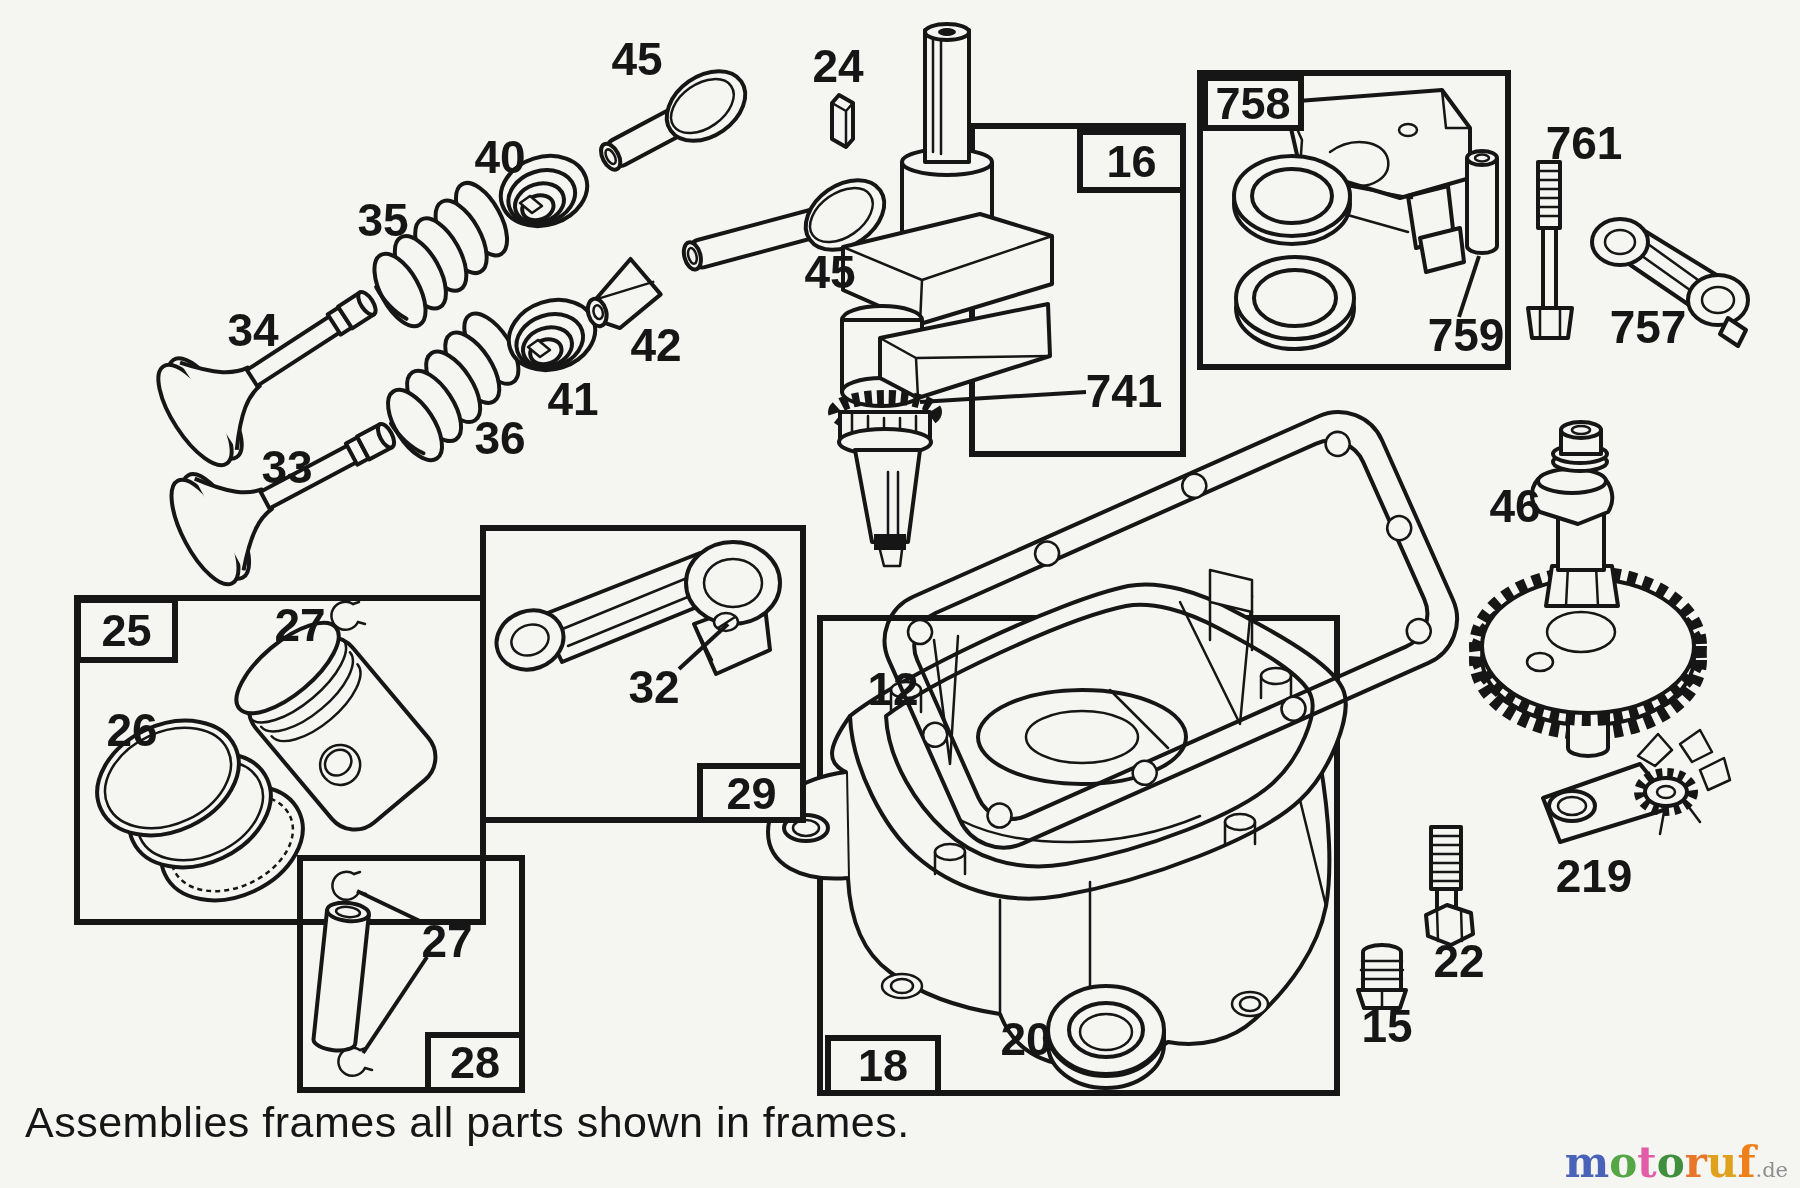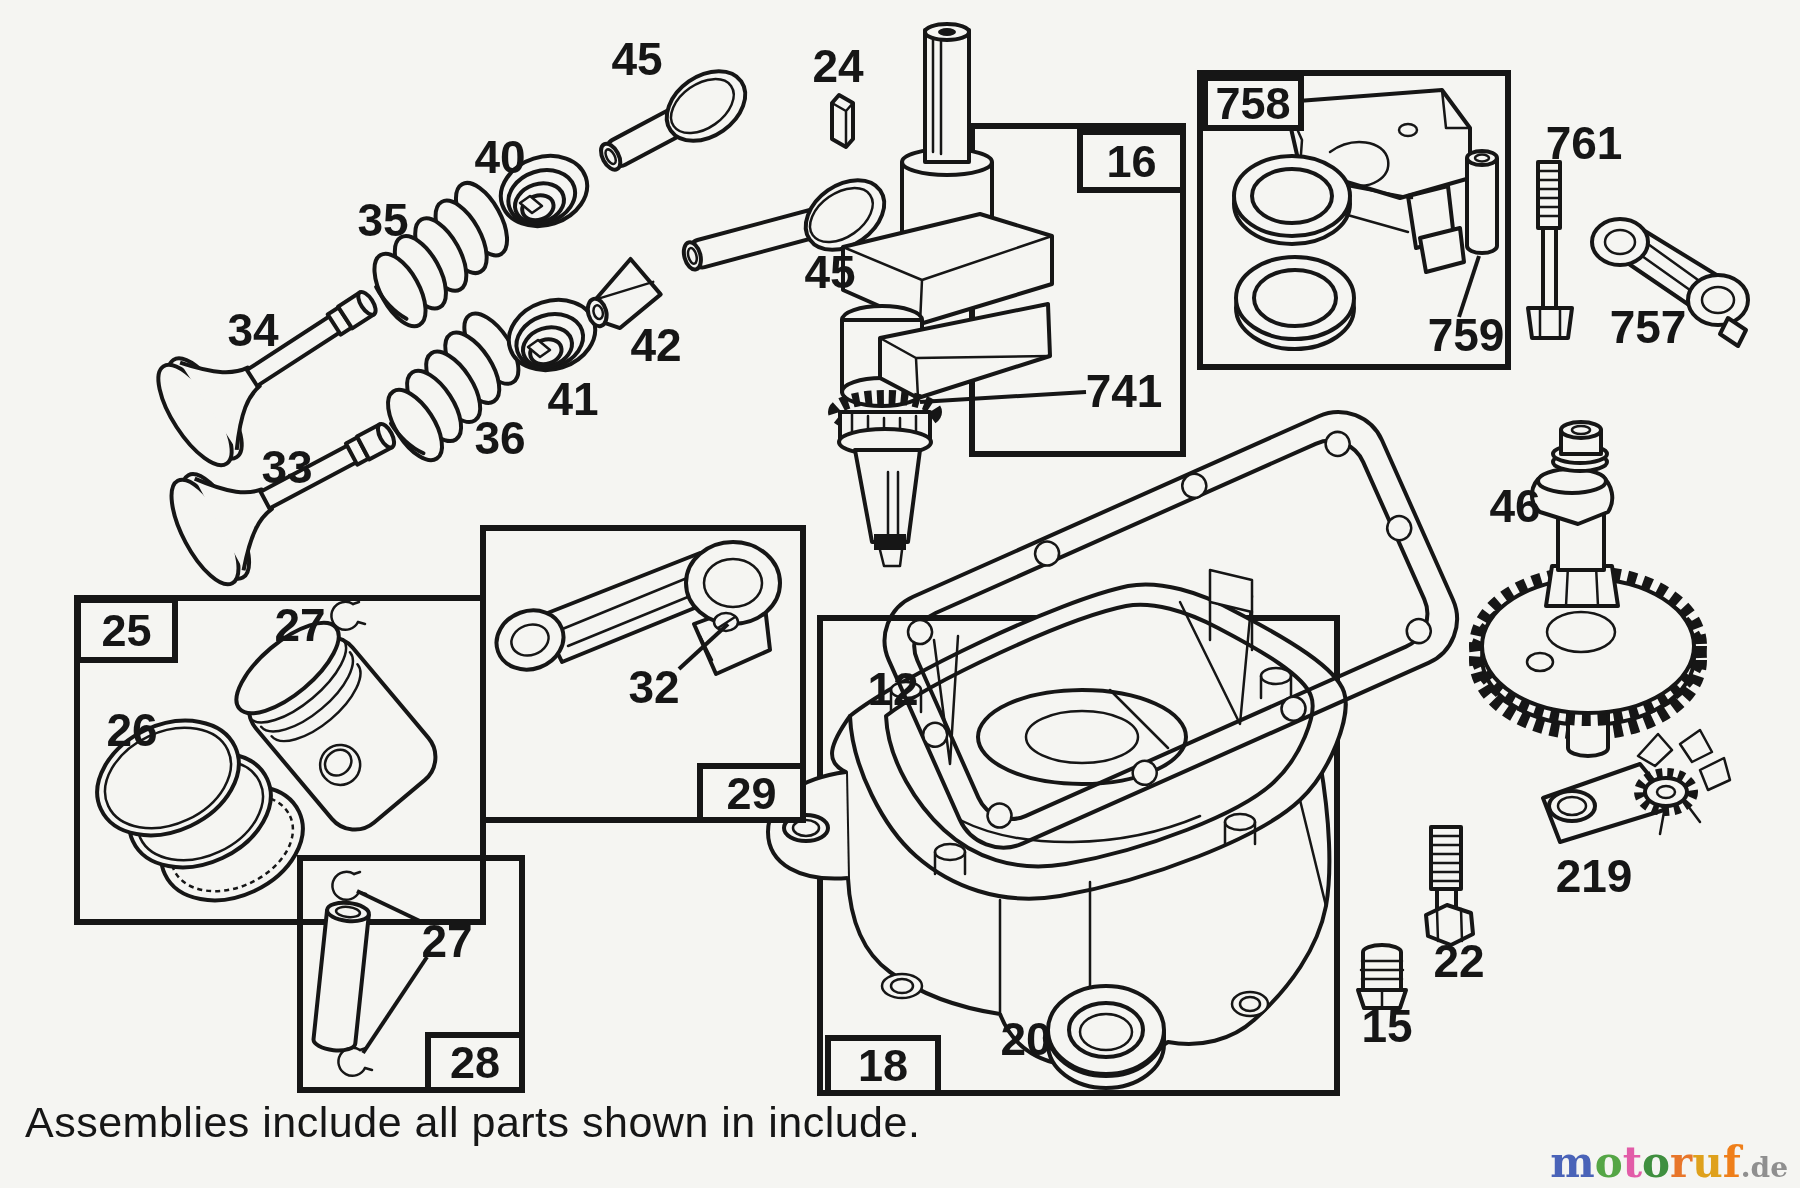--- a/index.html
+++ b/index.html
@@ -15,21 +15,21 @@
   .ln{stroke:#161616;stroke-width:4;fill:none;stroke-linecap:round;stroke-linejoin:round;}
   .ln2{stroke:#161616;stroke-width:2.5;fill:none;stroke-linecap:round;stroke-linejoin:round;}
   .fl{stroke:#161616;stroke-width:4;fill:#f5f5f2;stroke-linejoin:round;}
   .fl2{stroke:#161616;stroke-width:2.5;fill:#f5f5f2;stroke-linejoin:round;}
   .dk{fill:#161616;stroke:none;}
   .teeth{stroke:#161616;fill:none;}
   #caption{position:absolute;left:25px;top:1098px;font-size:43px;color:#161616;
            letter-spacing:0.5px;}
   #watermark{position:absolute;right:12px;bottom:4px;
              font-family:"DejaVu Serif", serif;font-weight:bold;font-size:42px;line-height:1;}
-  #watermark .suffix{font-size:28px;font-weight:bold;color:#8f8f8f;}
+  #watermark .suffix{font-size:21px;font-weight:normal;color:#8f8f8f;}
 </style>
 </head>
 <body>
 
 <div id="stage">
 
 <svg id="diagram-svg" width="1800" height="1188" viewBox="0 0 1800 1188">
 
   <g id="frames-layer">
         <rect x="972" y="126" width="211" height="328" class="frame"></rect>
@@ -419,19 +419,19 @@
         <text x="1387" y="1026" class="part-label" text-anchor="middle" dominant-baseline="central">15</text>
         <text x="893" y="689" class="part-label" text-anchor="middle" dominant-baseline="central">12</text>
         <text x="1026" y="1039" class="part-label" text-anchor="middle" dominant-baseline="central">20</text>
         <text x="132" y="730" class="part-label" text-anchor="middle" dominant-baseline="central">26</text>
         <text x="300" y="625" class="part-label" text-anchor="middle" dominant-baseline="central">27</text>
         <text x="447" y="941" class="part-label" text-anchor="middle" dominant-baseline="central">27</text>
         <text x="654" y="687" class="part-label" text-anchor="middle" dominant-baseline="central">32</text>
       </g>
 </svg>
 
-<div id="caption">Assemblies include all parts shown in include.</div>
+<div id="caption">Assemblies frames all parts shown in frames.</div>
 
 <div id="watermark">
   <span id="watermark-word"><span style="color: rgb(74, 99, 184);">m</span><span style="color: rgb(85, 166, 70);">o</span><span style="color: rgb(226, 92, 168);">t</span><span style="color: rgb(63, 143, 63);">o</span><span style="color: rgb(232, 118, 42);">r</span><span style="color: rgb(223, 161, 28);">u</span><span style="color: rgb(239, 127, 26);">f</span></span><span class="suffix">.de</span>
 </div>
 
 </div>
 
 </body></html>

